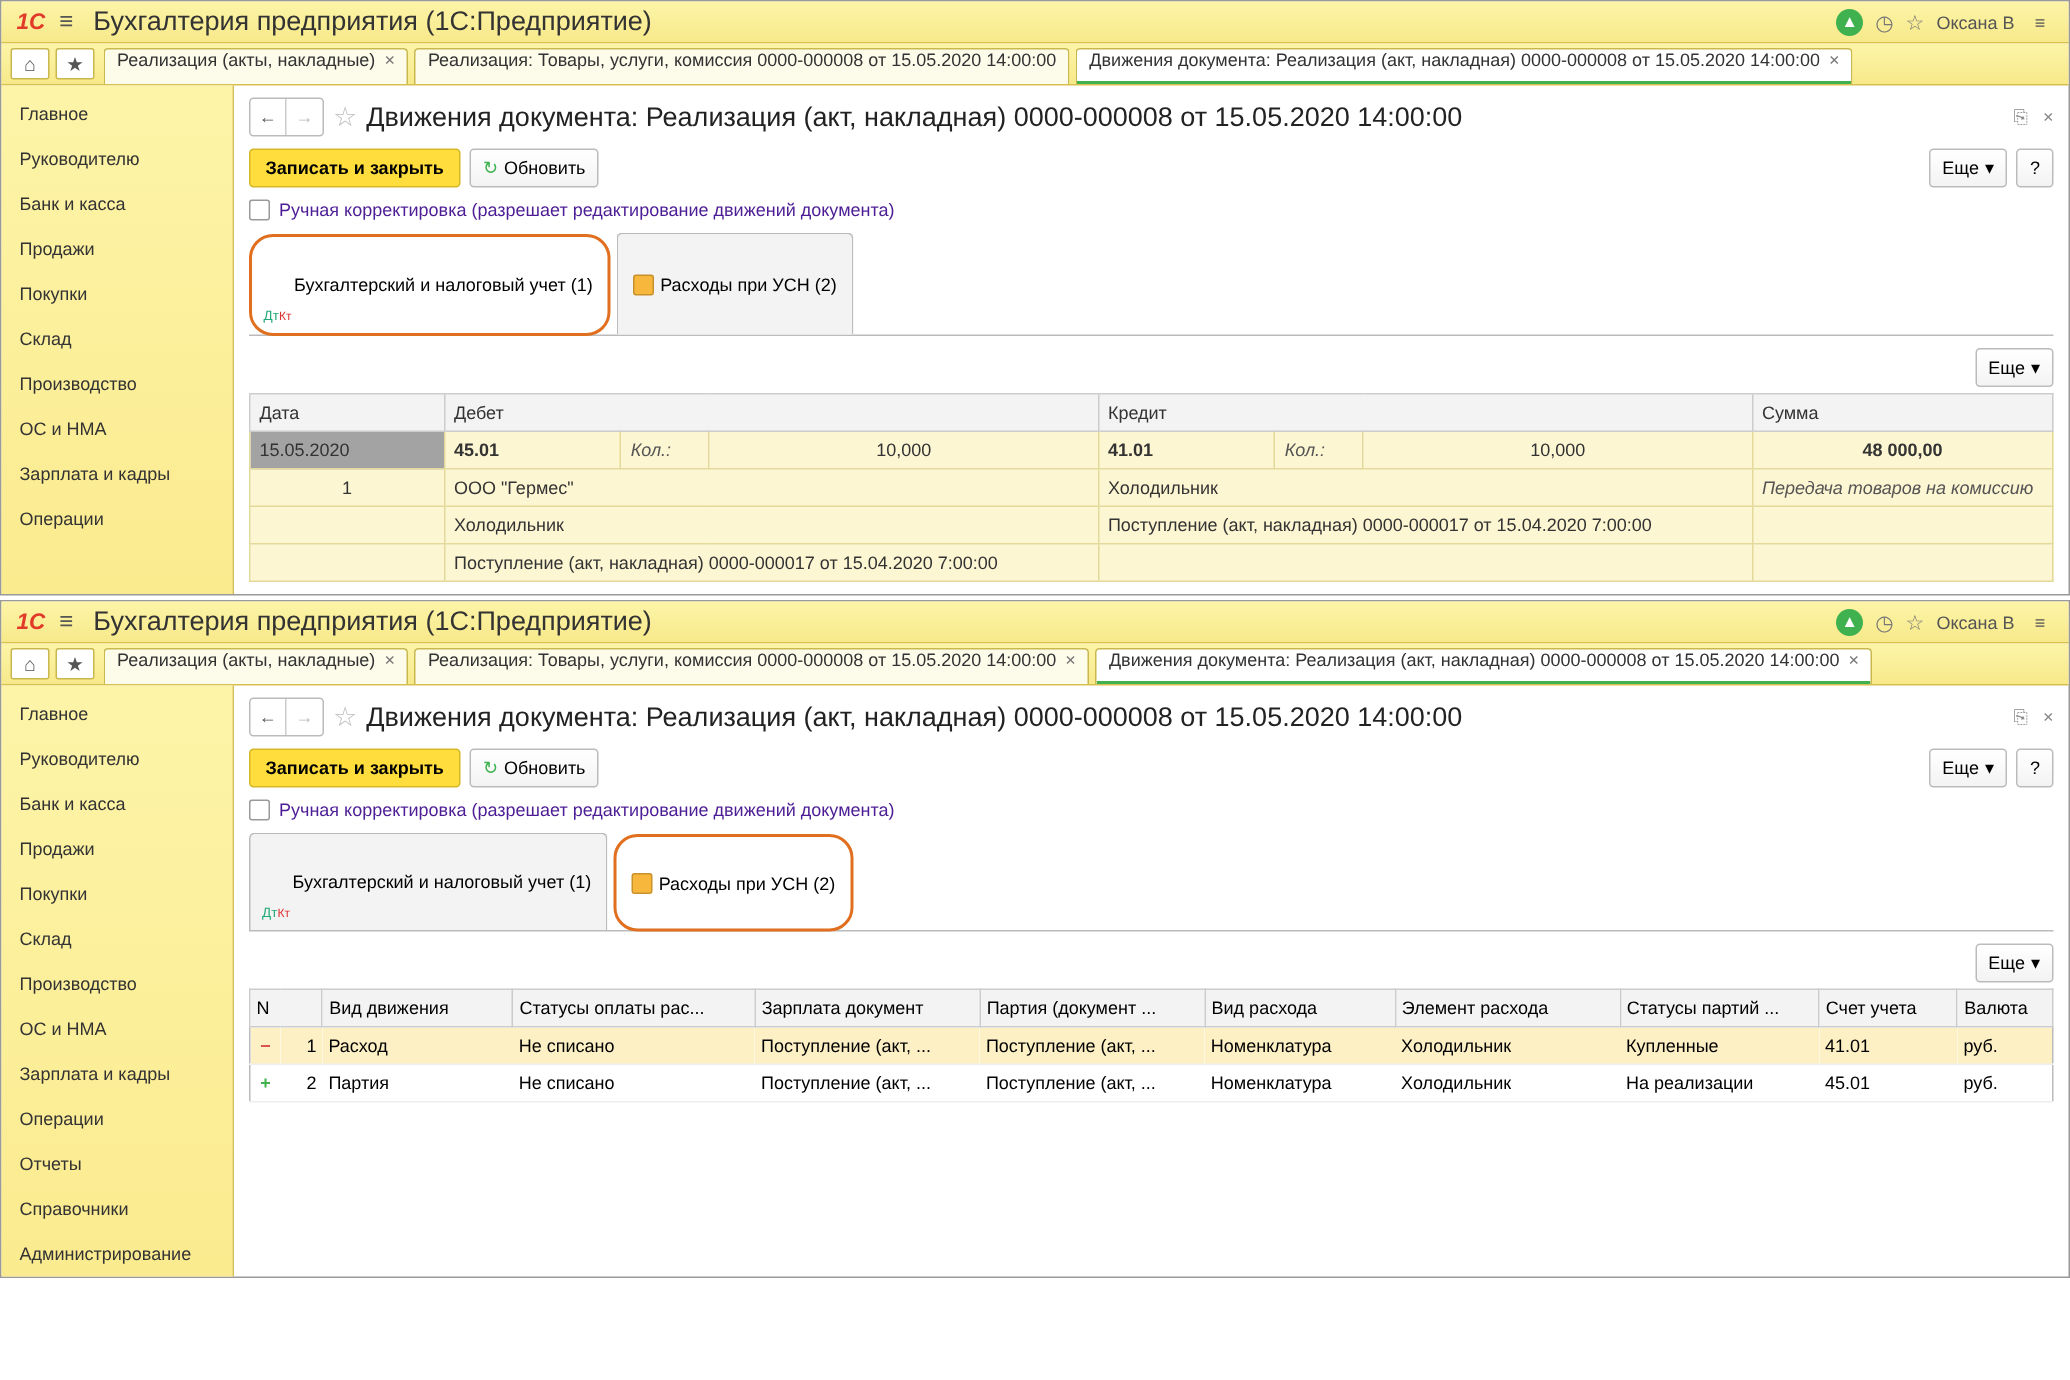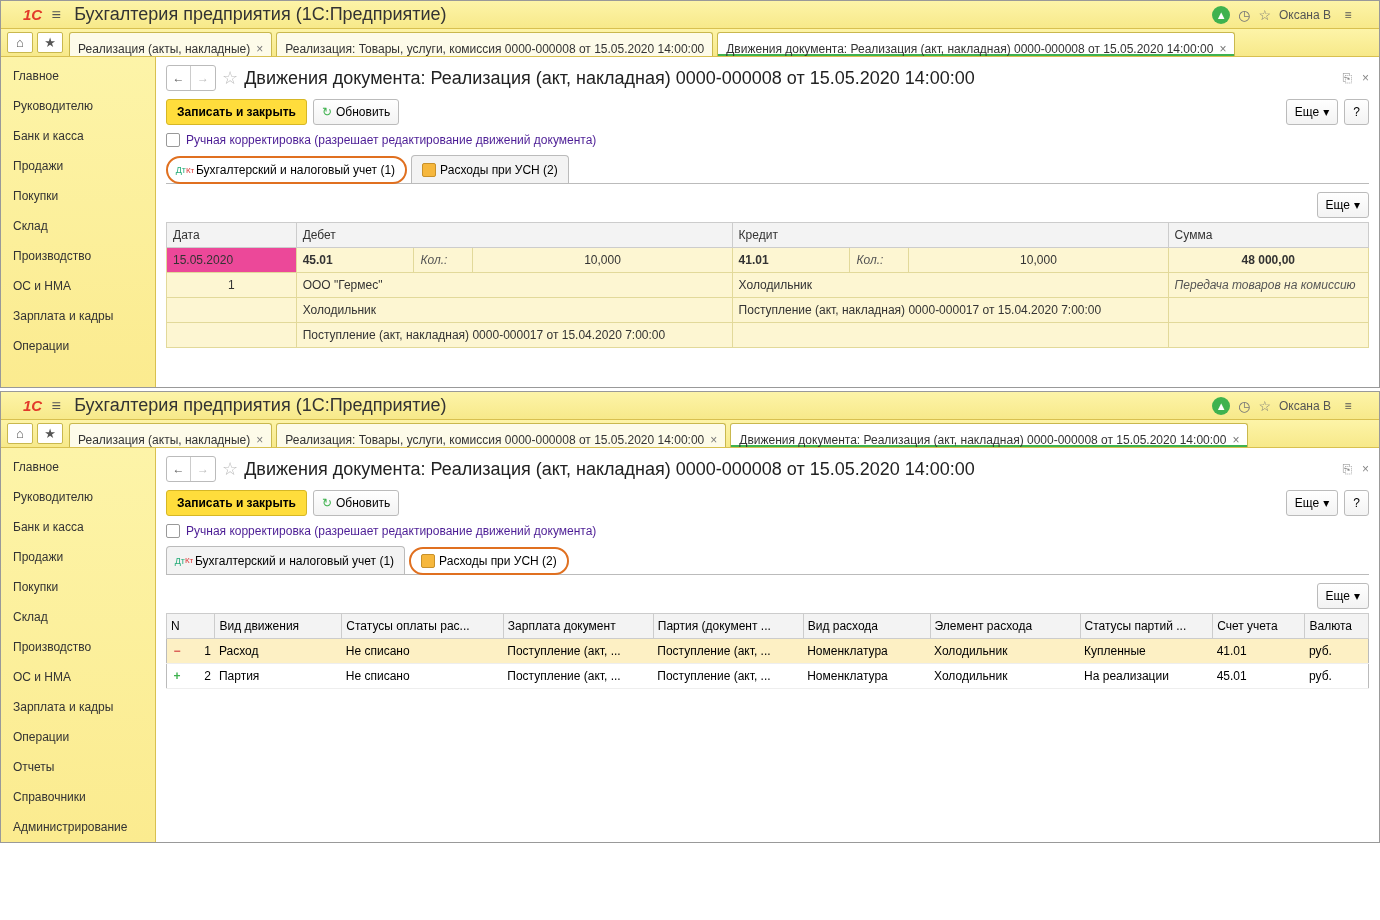--- a/index.html
+++ b/index.html
@@ -1,29 +1,29 @@
 <!DOCTYPE html>
 <html><head>
 <meta charset="utf-8">
 <style>
 * { box-sizing: border-box; margin: 0; padding: 0; }
 body { font-family: Arial, sans-serif; font-size: 12px; background: #fff; }
 .outer { border: 1px solid #999; margin-bottom: 3px; }
-.titlebar { background: linear-gradient(#fdf4a8, #f7e98a); height: 28px; display: flex; align-items: center; padding: 0 22px; border-bottom: 1px solid #d8c050; }
+.titlebar { background: linear-gradient(#fdf4a8, #f7e98a); height: 28px; display: flex; align-items: center; padding: 0 10px; border-bottom: 1px solid #d8c050; }
 .logo1c { color: #e23a2a; font-weight: bold; font-size: 15px; font-style: italic; margin-right: 4px; }
 .menu-icon { width: 20px; text-align: center; color: #555; font-size: 16px; cursor: pointer; }
 .title-text { margin-left: 8px; color: #333; font-size: 18px; }
 .title-right { margin-left: auto; display: flex; align-items: center; gap: 8px; }
 .bell-badge { width: 18px; height: 18px; border-radius: 50%; background: #3fb24f; display: flex; align-items: center; justify-content: center; color: #fff; font-size: 11px; }
 .clock-icon, .star-ic { color: #777; font-size: 14px; cursor: pointer; }
 .username { color: #555; font-size: 12px; }
 .winbar-ic { width: 18px; text-align: center; color: #555; }
 .tabbar { background: linear-gradient(#fdf4a8, #f7e98a); height: 28px; display: flex; align-items: stretch; padding: 0 4px; border-bottom: 1px solid #d8c050; gap: 0; }
 .home-btn, .star-btn { width: 26px; display: flex; align-items: center; justify-content: center; border: 1px solid #c9b84e; background: #fff; margin: 3px 2px; border-radius: 2px; cursor: pointer; font-size: 13px; color: #555; }
-.app-tab { background: #fdfbe9; border: 1px solid #c9b84e; margin: 3px 0 0 4px; padding: 0 8px; display: flex; align-items: flex-end; border-bottom: none; border-radius: 3px 3px 0 0; max-width: 480px; white-space: nowrap; overflow: hidden; font-size: 12px; color: #333; cursor: pointer; }
+.app-tab { background: #fdfbe9; border: 1px solid #c9b84e; margin: 3px 0 0 4px; padding: 0 8px; display: flex; align-items: flex-start; border-bottom: none; border-radius: 3px 3px 0 0; max-width: 480px; white-space: nowrap; overflow: hidden; font-size: 12px; color: #333; cursor: pointer; }
 .app-tab.active { background: #fff; }
 .app-tab-close { margin-left: 6px; color: #777; }
 .body-row { display: flex; min-height: 360px; }
 .sidebar { width: 155px; background: #fdf4a8; background: linear-gradient(to bottom, #fdf4a8, #fbeb8f); border-right: 1px solid #d8c050; padding-top: 4px; }
 .side-item { padding: 8px 12px; color: #333; font-size: 12px; cursor: pointer; }
 .main { flex: 1; padding: 8px 10px; position: relative; }
 .heading-row { display: flex; align-items: center; gap: 6px; margin-bottom: 8px; }
 .nav-arrows { display: flex; border: 1px solid #bbb; border-radius: 3px; }
 .nav-arr { width: 24px; height: 24px; display: flex; align-items: center; justify-content: center; color: #555; cursor: pointer; border-right: 1px solid #ccc; }
 .nav-arr:last-child { border-right: none; color: #bbb; }
@@ -34,29 +34,29 @@
 .btn-yellow { background: #ffdd3c; border: 1px solid #d6b726; padding: 5px 10px; border-radius: 3px; font-weight: bold; font-size: 12px; cursor: pointer; }
 .btn-white { background: linear-gradient(#fff, #f3f3f3); border: 1px solid #bbb; padding: 5px 8px; border-radius: 3px; font-size: 12px; cursor: pointer; display: flex; align-items: center; gap: 4px; }
 .btn-more { margin-left: auto; }
 .check-row { display: flex; align-items: center; gap: 6px; margin-bottom: 8px; color: #4c1d95; }
 .checkbox { width: 14px; height: 14px; border: 1px solid #999; border-radius: 2px; display: inline-block; }
 .inner-tabs { display: flex; border-bottom: 1px solid #bbb; margin-bottom: 8px; }
 .inner-tab { padding: 5px 10px; border: 1px solid #bbb; border-bottom: none; border-radius: 4px 4px 0 0; background: #f3f3f3; margin-right: 4px; display: flex; align-items: center; gap: 4px; cursor: pointer; font-size: 12px; }
 .inner-tab.active { background: #fff; position: relative; top: 1px; }
 .highlight-oval { border: 2px solid #e07020; border-radius: 16px; }
 .tab-icon { width: 14px; height: 14px; display: inline-flex; align-items: center; justify-content: center; font-size: 9px; }
-.acc-icon { color: #2a7; }
+.acc-icon { color: #2a7; margin-top: 40px; }
 .acc-icon sub { color: #d33; font-size: 8px; }
 .doc-icon { background: #f6b73c; border: 1px solid #c8912a; border-radius: 2px; }
 .table-toolbar { display: flex; margin-bottom: 4px; }
 .table-toolbar .btn-white { margin-left: auto; }
 .acct-table { border: 1px solid #bbb; width: 100%; border-collapse: collapse; font-size: 12px; }
 .acct-table th { background: #f3f3f3; border: 1px solid #ccc; padding: 5px 6px; text-align: left; font-weight: normal; color: #333; }
 .acct-table td { border: 1px solid #e2d99a; padding: 5px 6px; color: #333; background: #fdf6d2; }
-.acct-table .date-cell { background: #ec4899; }
+.acct-table .date-cell { background: #a3a3a3; }
 .acct-table .num-r { text-align: center; }
 .acct-table .bold { font-weight: bold; }
 .acct-table .italic { font-style: italic; color: #555; }
 .grid { border: 1px solid #bbb; width: 100%; border-collapse: collapse; font-size: 12px; }
 .grid th { background: #f3f3f3; border: 1px solid #ccc; padding: 5px 4px; text-align: left; font-weight: normal; white-space: nowrap; overflow: hidden; }
 .grid td { border-bottom: 1px solid #eee; padding: 5px 4px; white-space: nowrap; overflow: hidden; }
 .grid tr.sel td { background: #fdf0c4; }
 .row-icon-minus { color: #d9534f; font-weight: bold; }
 .row-icon-plus { color: #3fb24f; font-weight: bold; }
 .main-below { min-height: 300px; }

